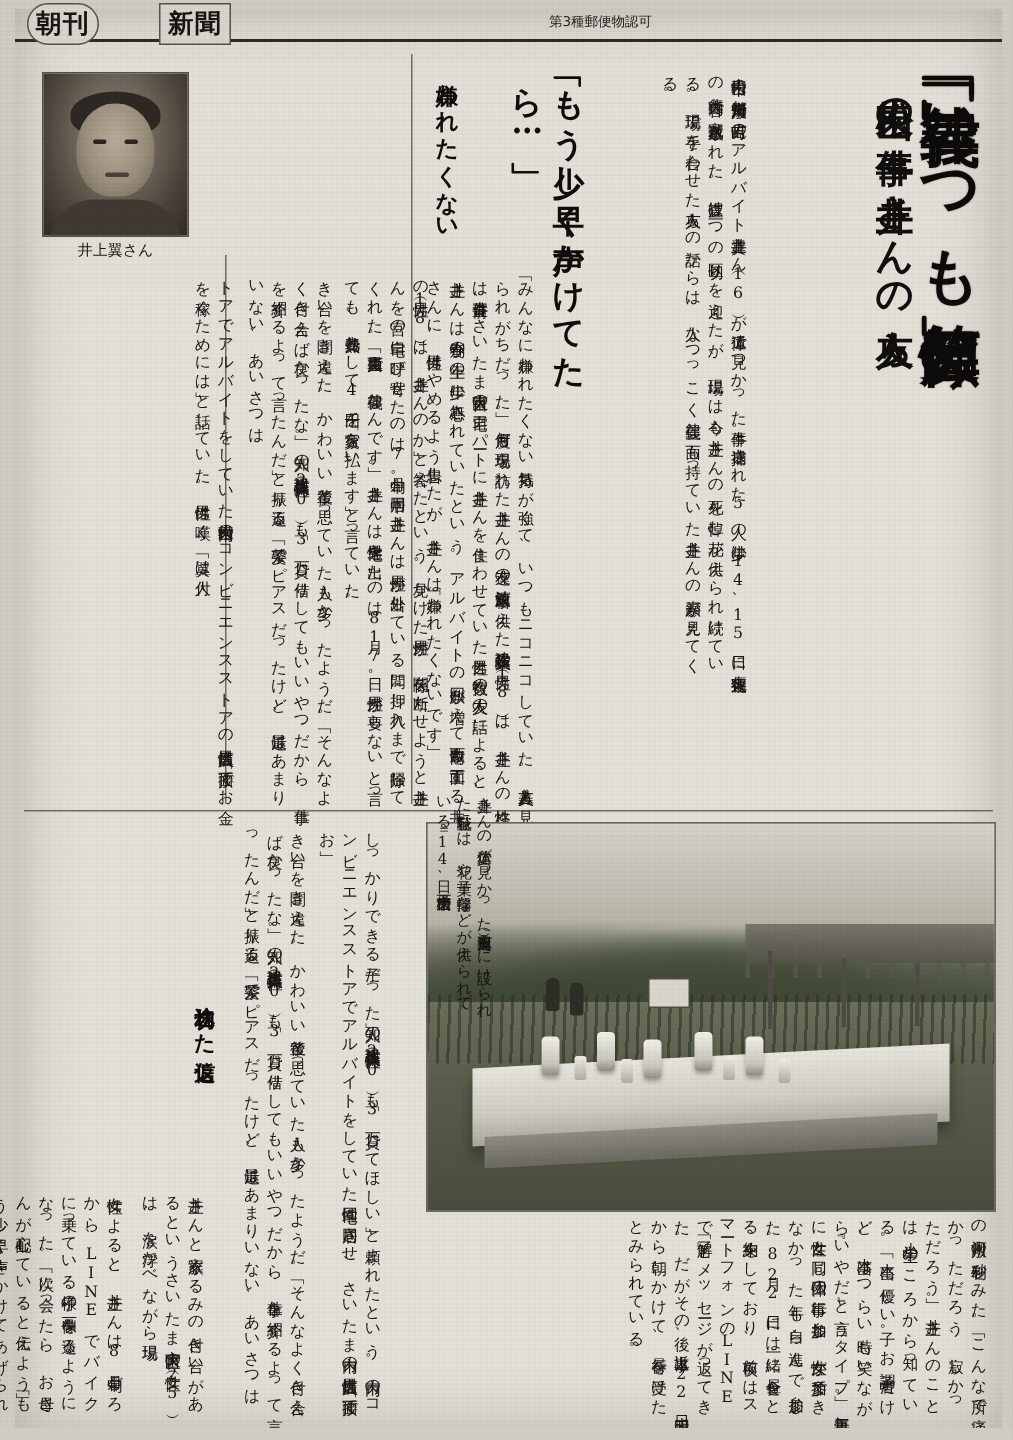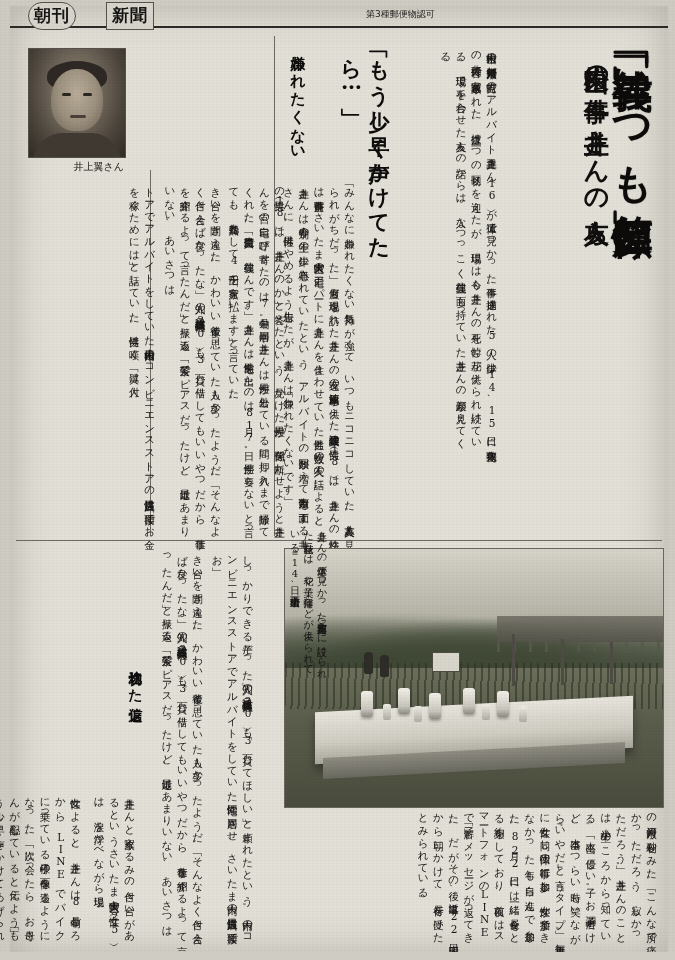--- a/index.html
+++ b/index.html
@@ -43,21 +43,21 @@
     top: 2px;
     font-family: "DejaVu Serif", serif;
     font-weight: bold;
     font-size: 17px;
     color: #171614;
     letter-spacing: 1px;
     background: #d8d5cd;
     border: 1px solid #55534e;
     padding: 1px 5px 2px 5px;
   }
-  .mh-box.a { left: 18px; border-radius: 14px; }
+  .mh-box.a { left: 8px; border-radius: 14px; }
   .mh-box.b { left: 96px; }
   .mh-sub {
     position: absolute;
     left: 356px; top: 8px;
     font-size: 9px;
     color: #232220;
     font-family: "DejaVu Sans", sans-serif;
   }
 
   
@@ -162,21 +162,21 @@
     position: absolute;
     left: 4px; top: 84px;
     width: 88px; height: 30px;
     border-radius: 40px 40px 0 0;
     background: #403a33;
   }
   .caption-portrait {
     position: absolute;
     left: 30px; top: 160px;
     width: 94px;
-    text-align: right;
+    text-align: center;
     font-family: "DejaVu Serif", serif;
     font-size: 10px;
     color: #1a1917;
   }
 
   
   .photo {
     position: absolute;
     left: 284px; top: 548px;
     width: 378px; height: 258px;

